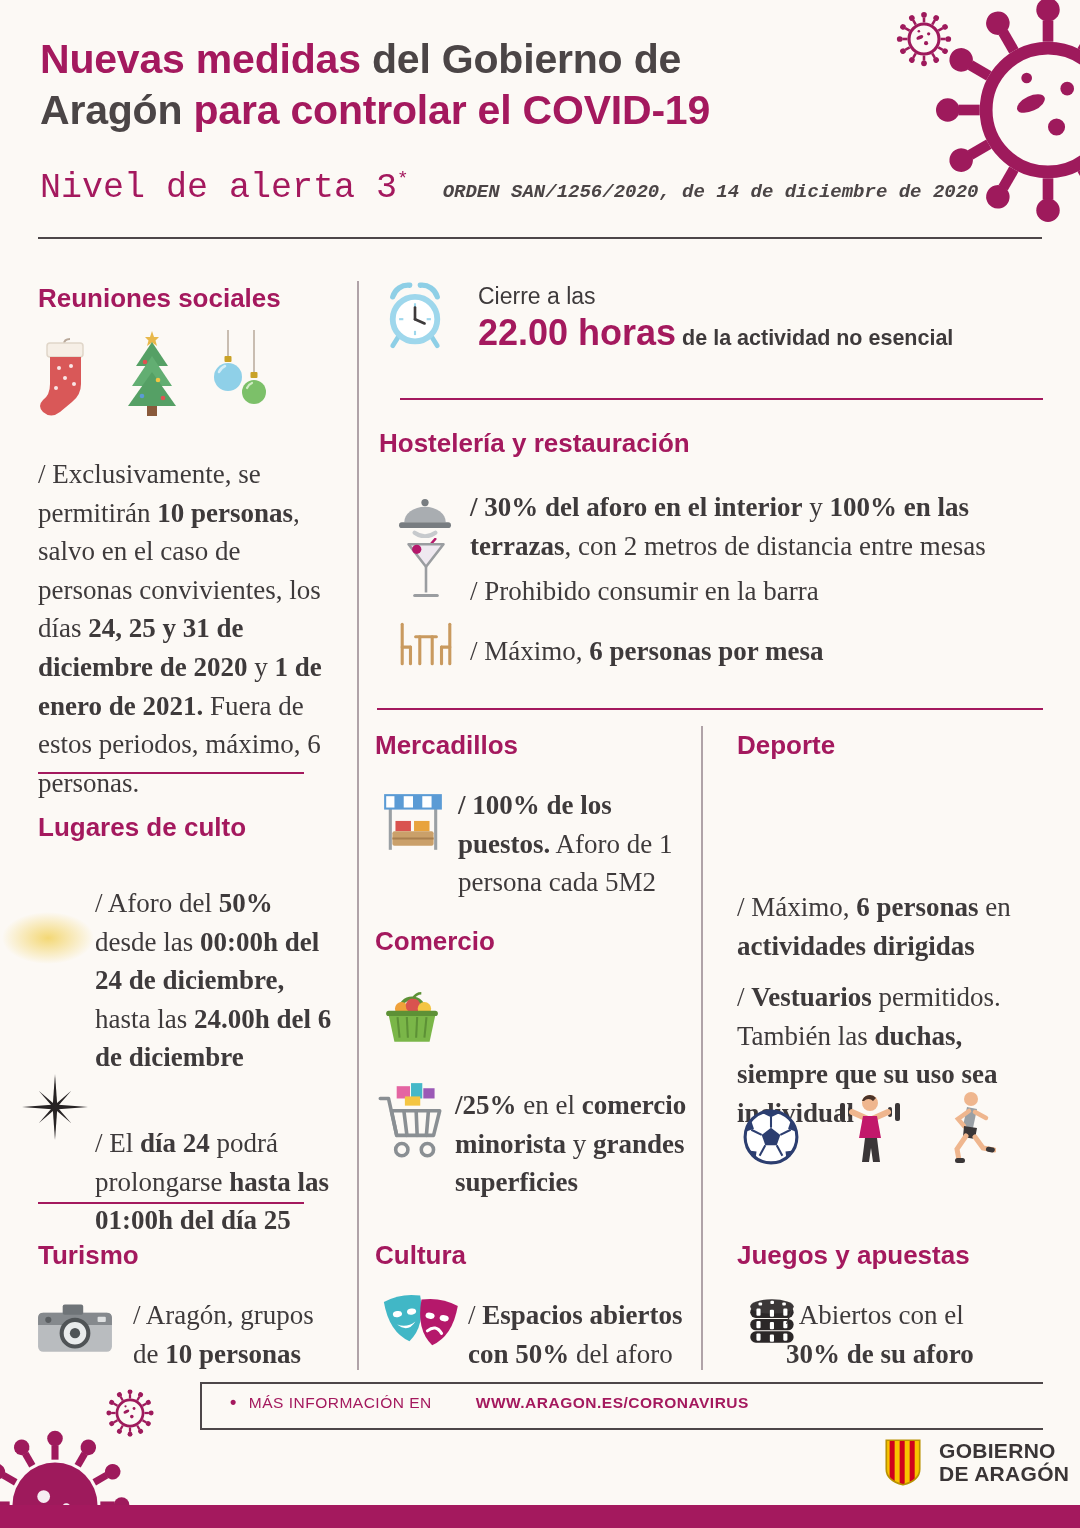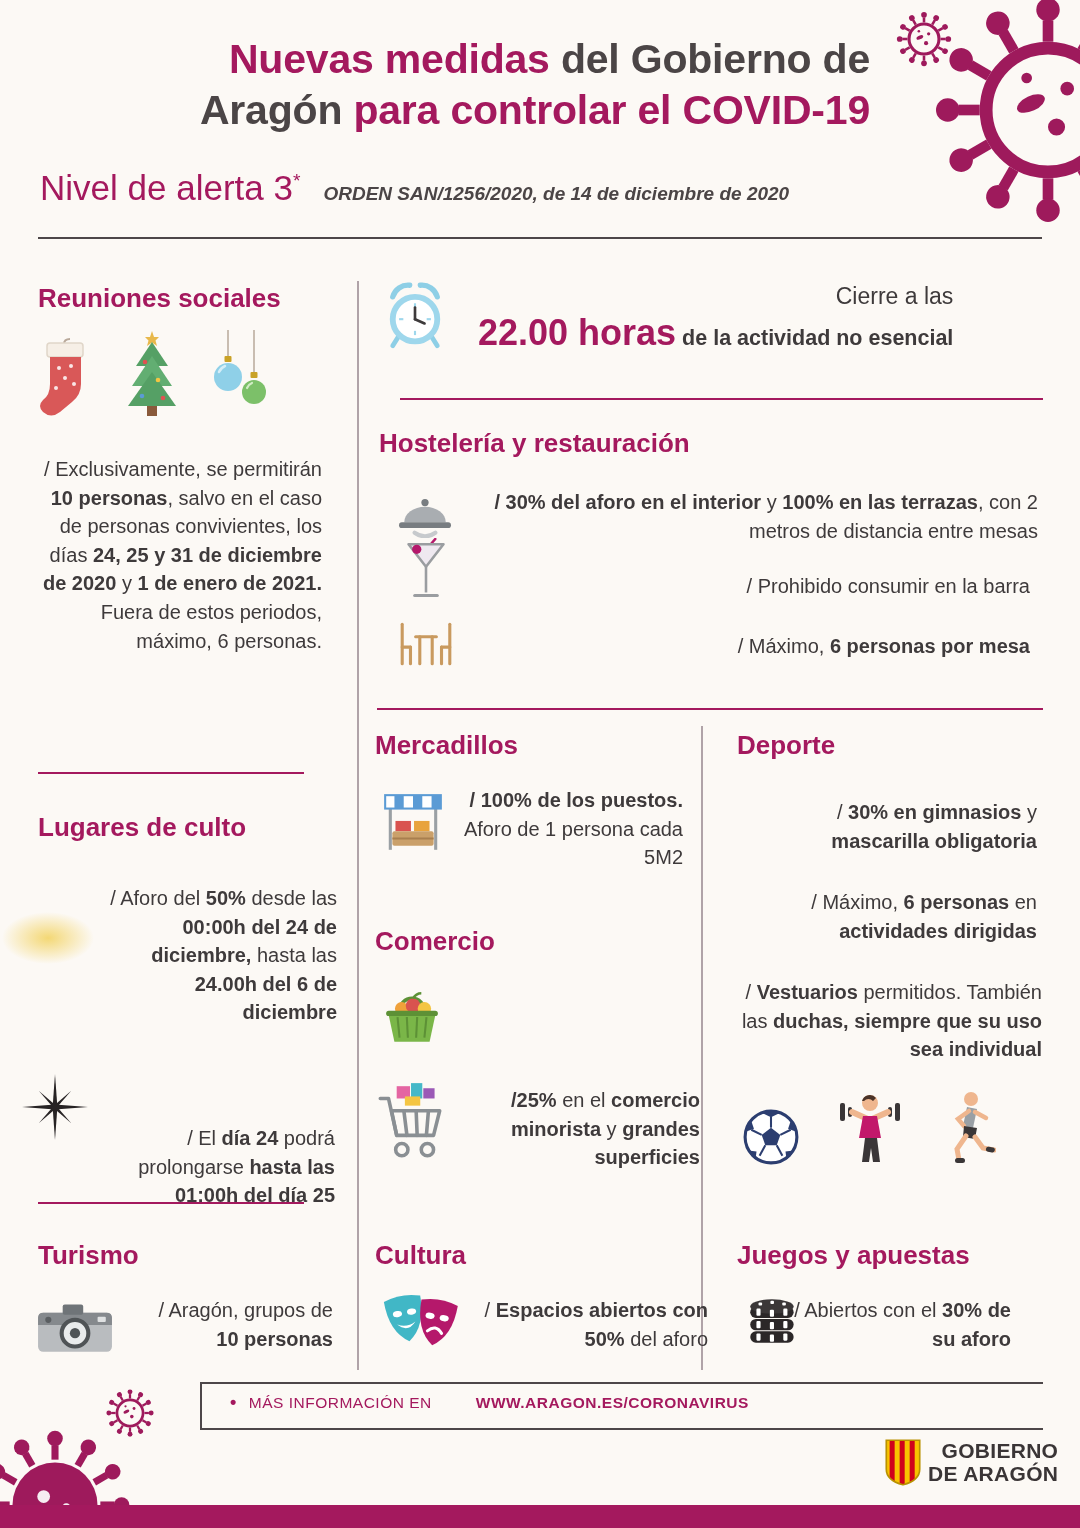--- a/index.html
+++ b/index.html
@@ -1,45 +1,45 @@
 <!DOCTYPE html>
 <html><head>
 <meta charset="utf-8">
 <style>
   :root{ --accent:#A4195E; --ink:#3E3A3B; --bg:#FCF9F5; }
   html,body{margin:0;padding:0;}
   body{background:#e9e5df;}
   .page{position:relative;width:1080px;height:1528px;margin:0 auto;background:var(--bg);
-        overflow:hidden;font-family:"Liberation Sans","DejaVu Sans",sans-serif;color:var(--ink);text-align:right;}
+        overflow:hidden;font-family:"Liberation Sans","DejaVu Sans",sans-serif;color:var(--ink);}
   .abs{position:absolute;}
   svg{display:block;}
   .b{font-weight:700;}
   .xb{font-weight:800;}
   .accent{color:var(--accent);}
   .dark{color:#4b4546;}
   .sup{font-size:55%;vertical-align:super;}
   .title{font-size:41px;line-height:1.24;font-weight:700;letter-spacing:-0.2px;}
-  .alert-row{display:flex;align-items:baseline;gap:23px;}
+  .alert-row{display:flex;align-items:baseline;gap:34px;font-family:Liberation Mono, monospace;}
   .alert{font-size:35px;color:var(--accent);font-weight:400;}
   .order{font-size:19px;font-style:italic;font-weight:700;color:#4b4546;}
   .h2{font-size:26px;font-weight:800;color:var(--accent);}
-  .txt{font-size:20px;line-height:1.43;}
+  .txt{font-size:27px;line-height:1.43;font-family:Liberation Serif, serif;}
   .rule{position:absolute;background:var(--accent);}
   .rule-dark{position:absolute;background:#4d4749;}
   .xmas-row{display:flex;align-items:flex-end;gap:26px;}
   .sports-row{display:flex;align-items:flex-end;gap:38px;}
   .closure-intro{font-size:23px;font-weight:400;}
   .closure-line2{margin-top:2px;white-space:nowrap;}
   .closure-time{font-size:36px;font-weight:800;color:var(--accent);}
   .closure-rest{font-size:21.5px;font-weight:700;}
   .info-row{display:flex;align-items:center;gap:12px;color:var(--accent);font-size:15.5px;letter-spacing:.5px;}
   .info-bullet{font-size:18px;font-weight:700;}
   .info-prefix{font-weight:400;}
   .info-url{font-weight:700;cursor:pointer;margin-left:32px;}
-  .logo{display:flex;align-items:center;gap:6px;}
+  .logo{display:flex;align-items:center;gap:17px;}
   .logo-text{font-size:21px;font-weight:800;line-height:1.07;color:#3a3536;letter-spacing:.3px;}
   .glow{background:radial-gradient(closest-side, rgba(243,214,110,.95), rgba(243,214,110,0));border-radius:50%;}
 </style>
 </head>
 <body>
 
 <div class="page">
 
   <svg width="0" height="0" style="position:absolute" aria-hidden="true">
     <defs>
@@ -292,21 +292,20 @@
     <g transform="rotate(10 54 36)">
       <path d="M36 12 Q54 6 72 12 Q72 42 54 54 Q36 42 36 12" fill="#b5186b"></path>
       <ellipse cx="47" cy="26" rx="4.5" ry="3" fill="#fff"></ellipse>
       <ellipse cx="61" cy="26" rx="4.5" ry="3" fill="#fff"></ellipse>
       <path d="M47 41 q7 -8 14 0" fill="none" stroke="#fff" stroke-width="3" stroke-linecap="round"></path>
     </g>
   </svg>
   <div class="abs txt" style="left:468px;top:1296px;width:240px"><span>/ </span><span class="b">Espacios abiertos con 50%</span><span> del aforo</span></div>
 
   <div class="abs h2" style="left:737px;top:730px">Deporte</div>
-  <div class="abs txt" style="left:737px;top:798px;width:300px"><span>/ </span><span class="b">30% en gimnasios</span><span> y </span><span class="b">mascarilla obligatoria</span></div>
   <div class="abs txt" style="left:737px;top:888px;width:300px"><span>/ Máximo, </span><span class="b">6 personas</span><span> en </span><span class="b">actividades dirigidas</span></div>
   <div class="abs txt" style="left:737px;top:978px;width:305px"><span>/ </span><span class="b">Vestuarios</span><span> permitidos. También las </span><span class="b">duchas, siempre que su uso sea individual</span></div>
 
   <div class="abs sports-row" style="left:742px;top:1090px">
     <svg width="58" height="58" viewBox="0 0 56 56">
       <circle cx="28" cy="28" r="25" fill="#fff" stroke="#2c3e70" stroke-width="3"></circle>
       <polygon points="28,19 37,26 33.5,36 22.5,36 19,26" fill="#2c3e70"></polygon>
       <g stroke="#2c3e70" stroke-width="2">
         <line x1="28" y1="19" x2="28" y2="8"></line>
         <line x1="37" y1="26" x2="47" y2="21"></line>

